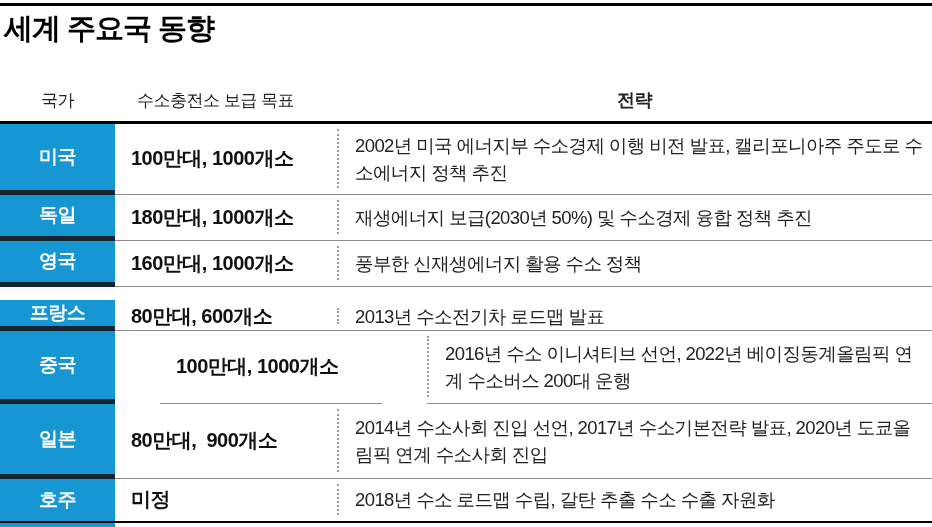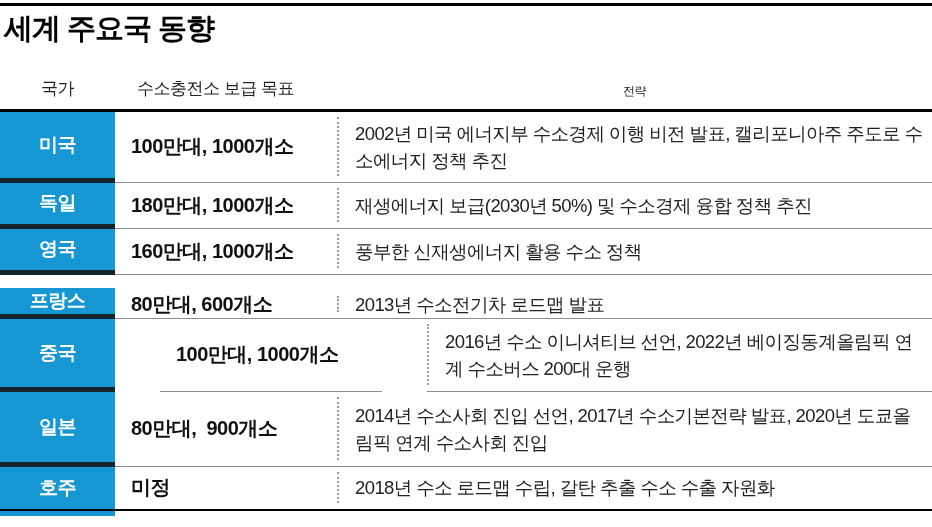--- a/index.html
+++ b/index.html
@@ -8,21 +8,21 @@
     background: #ffffff;
     font-family: "Liberation Sans", "DejaVu Sans", sans-serif;
     overflow: hidden;
     -webkit-font-smoothing: antialiased;
   }
   .wrap { width: 932px; height: 527px; position: relative; }
 
   .top-rule { height: 3px; background: #000; margin-top: 3px; }
 
   .title {
-    margin: 7px 0 0 4px;
+    margin: 7px 0 12px 4px;
     font-size: 29px;
     font-weight: 800;
     letter-spacing: -1px;
     color: #000;
     line-height: 1.1;
   }
 
   .col-headers {
     display: flex;
     align-items: flex-end;
@@ -42,23 +42,24 @@
     padding-left: 22px;
     box-sizing: border-box;
     font-size: 17px;
     color: #222;
     line-height: 23px;
     letter-spacing: -0.5px;
   }
   .h-strategy {
     flex: 1;
     text-align: center;
-    font-size: 12px;
+    font-size: 18px;
     color: #222;
     letter-spacing: -0.5px;
+    font-weight: bold;
   }
   .header-rule { height: 3px; background: #000; }
 
   .table-body { position: relative; }
 
   .row { display: flex; box-sizing: border-box; border-radius: 21px; }
   .row:nth-child(1) { height: 71px; }
   .row:nth-child(2) { height: 46px; }
   .row:nth-child(3) { height: 46px; }
   .row:nth-child(4) { height: 44px; align-items: flex-end; }

